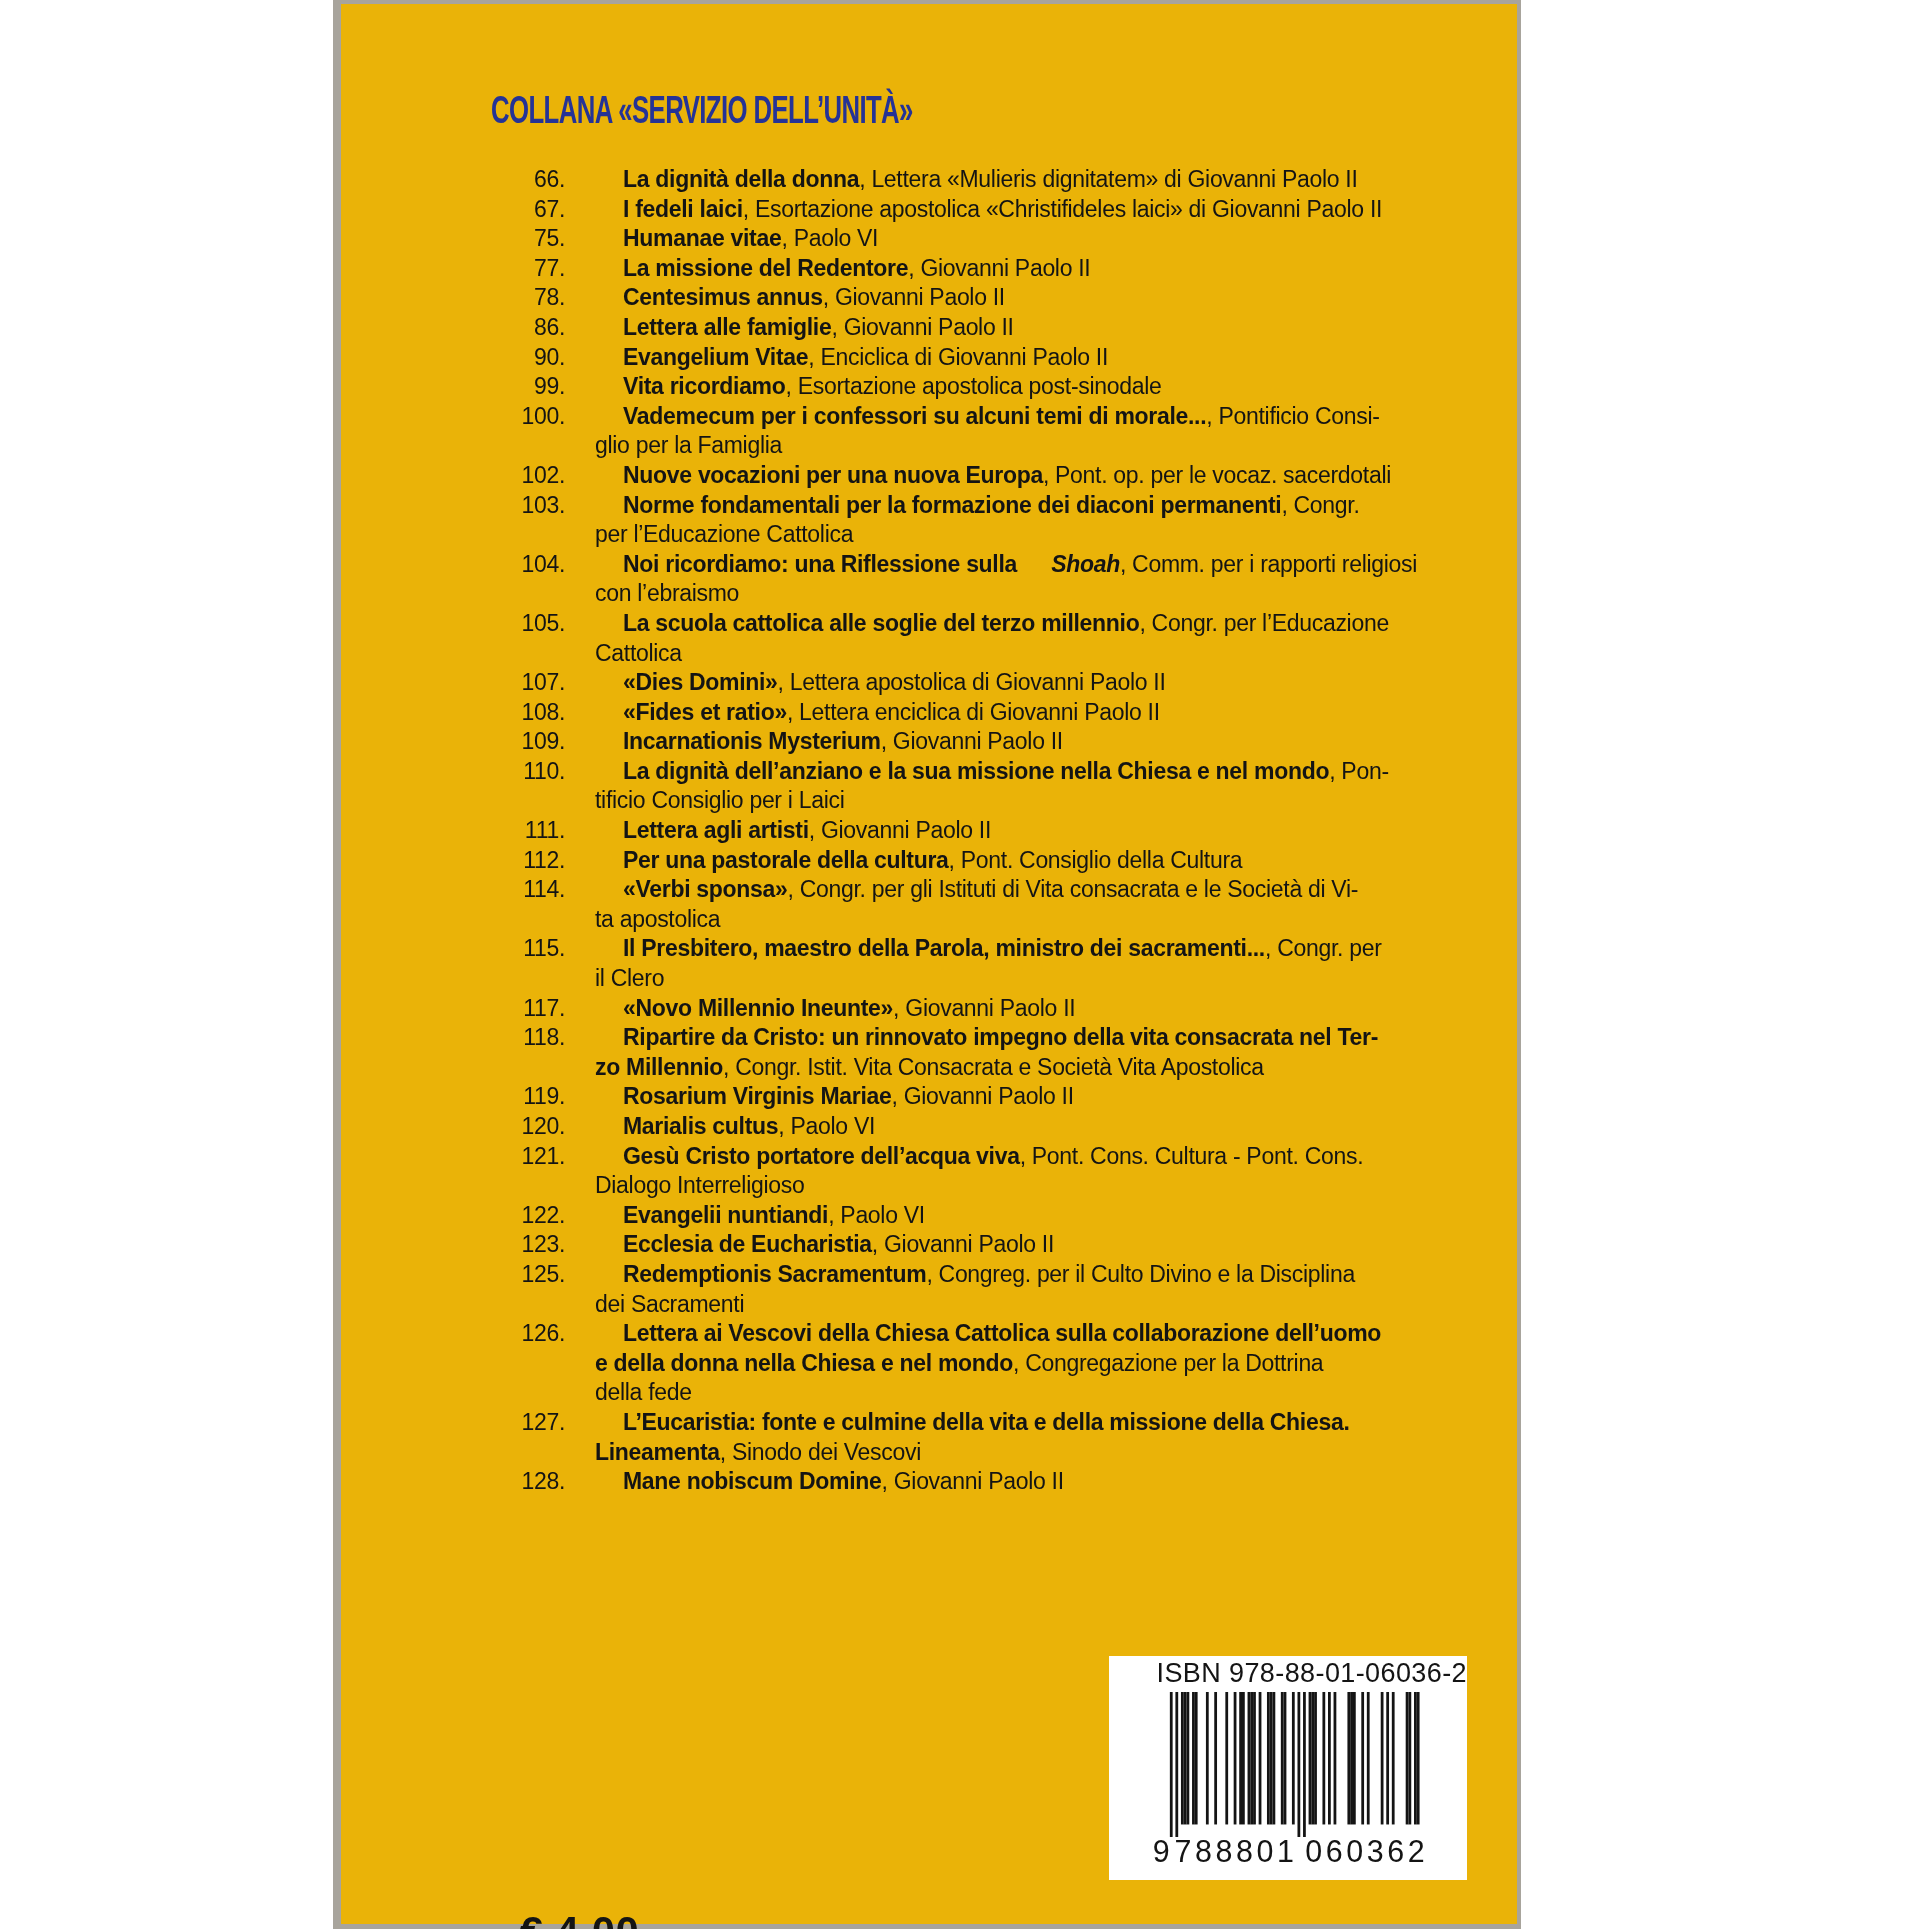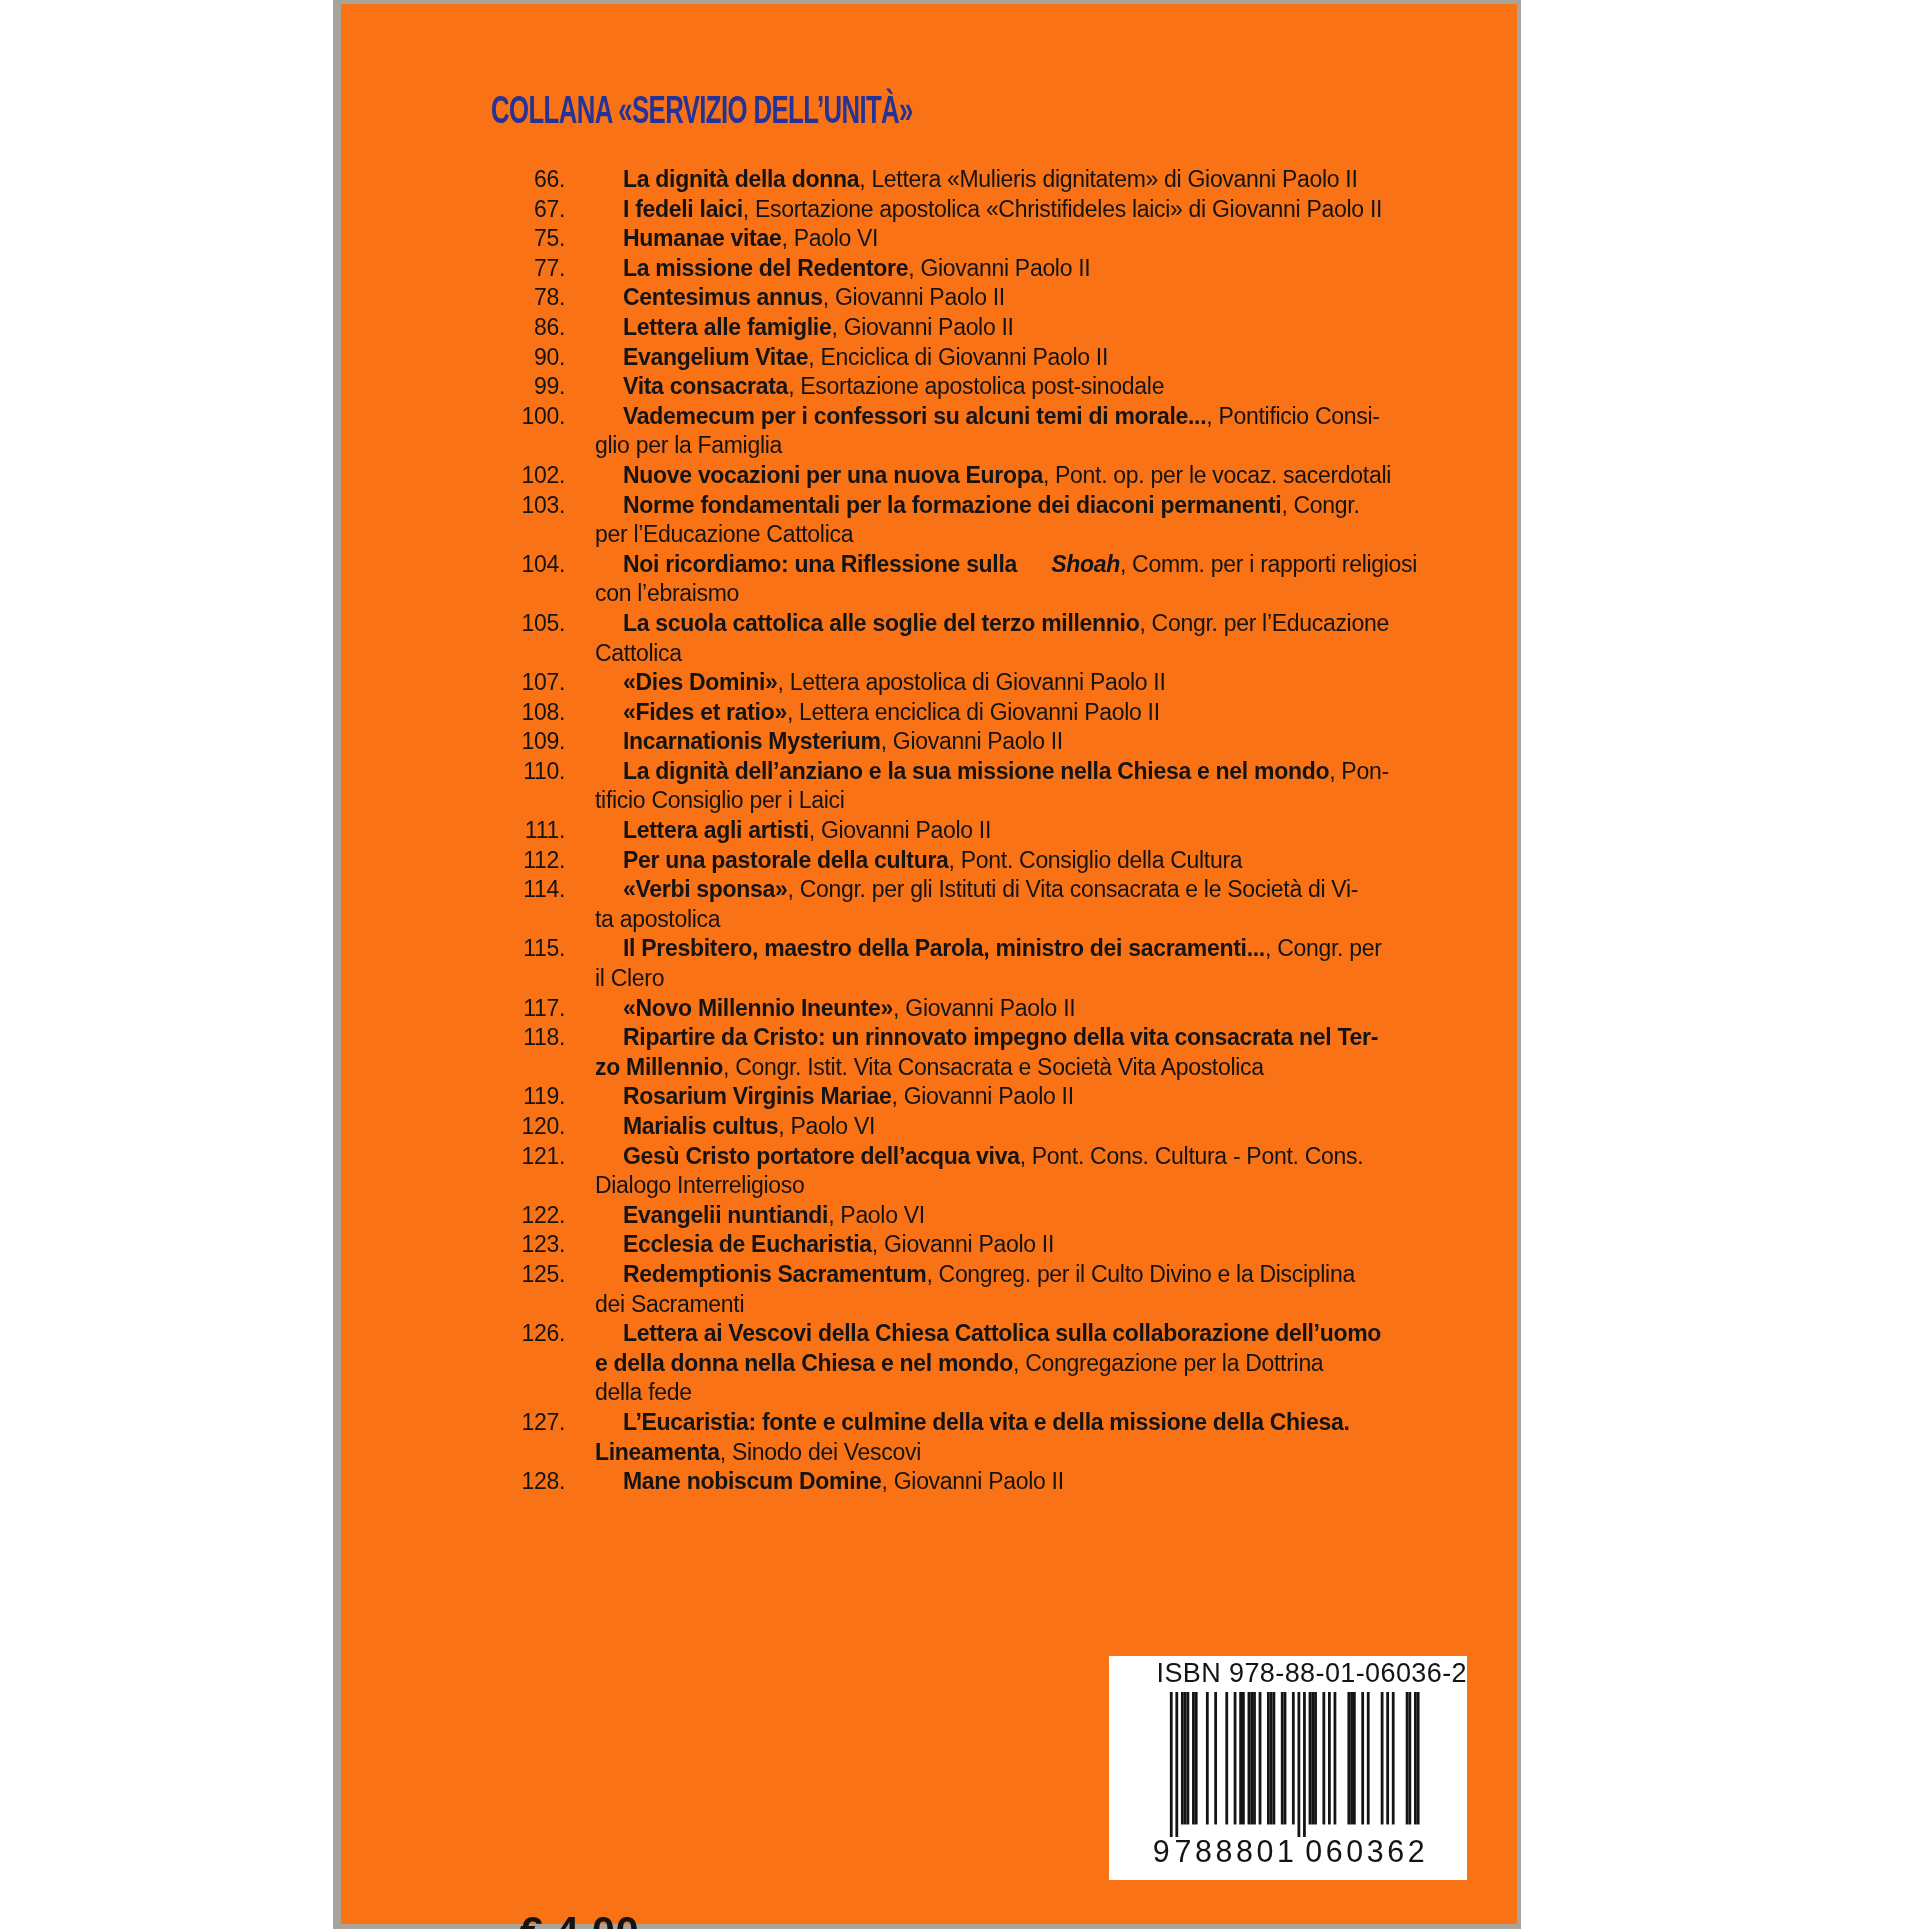--- a/index.html
+++ b/index.html
@@ -1,19 +1,19 @@
 <!DOCTYPE html>
 <html style="font-size:14.3px"><head>
 <meta charset="utf-8">
 <style>
   html,body{margin:0;padding:0;background:#ffffff;width:1930px;height:1930px;overflow:hidden;
     font-family:"Liberation Sans","DejaVu Sans",sans-serif;}
   .canvas{position:relative;width:1930px;height:1930px;background:#ffffff;}
   .page{position:absolute;left:333px;top:0;width:1188px;height:1930px;box-sizing:border-box;
-    background:#f97316;border:4.5px solid #a8a49c;border-left-width:8px;border-bottom-width:6.3px;}
+    background:#eab308;border:4.5px solid #a8a49c;border-left-width:8px;border-bottom-width:6.3px;}
   .title{position:absolute;left:150px;top:84px;margin:0;font-size:39px;font-weight:bold;
     color:#253396;letter-spacing:-0.9px;white-space:nowrap;transform:scaleX(0.66);
     transform-origin:left top;}
   .book-list{position:absolute;left:134px;top:161px;color:#141414;}
   .row{display:flex;font-size:23px;line-height:29.6px;letter-spacing:-0.3px;}
   .row .num{width:90px;text-align:right;flex:none;}
   .row .txt{margin-left:30px;white-space:pre;}
   .b{font-weight:bold;margin-left:28px;}
   .i{font-style:italic;}
   .barcode-box{position:absolute;left:768px;top:1652px;width:358px;height:224px;background:#ffffff;
@@ -54,21 +54,21 @@
         <div class="row">
           <div class="num">86.</div>
           <div class="txt"><span class="b ">Lettera alle famiglie</span><span class="">, Giovanni Paolo II</span></div>
         </div>
         <div class="row">
           <div class="num">90.</div>
           <div class="txt"><span class="b ">Evangelium Vitae</span><span class="">, Enciclica di Giovanni Paolo II</span></div>
         </div>
         <div class="row">
           <div class="num">99.</div>
-          <div class="txt"><span class="b ">Vita consacrata</span><span class="">, Esortazione apostolica post-sinodale</span></div>
+          <div class="txt"><span class="b ">Vita ricordiamo</span><span class="">, Esortazione apostolica post-sinodale</span></div>
         </div>
         <div class="row">
           <div class="num">100.</div>
           <div class="txt"><span class="b ">Vademecum per i confessori su alcuni temi di morale...</span><span class="">, Pontificio Consi-
 glio per la Famiglia</span></div>
         </div>
         <div class="row">
           <div class="num">102.</div>
           <div class="txt"><span class="b ">Nuove vocazioni per una nuova Europa</span><span class="">, Pont. op. per le vocaz. sacerdotali</span></div>
         </div>

